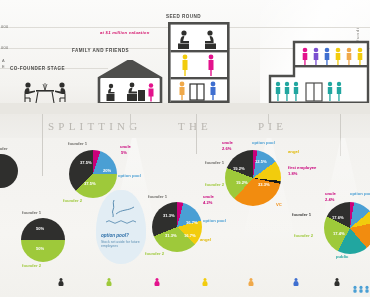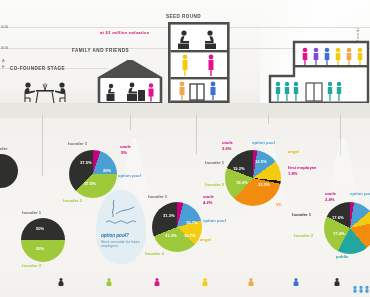--- a/index.html
+++ b/index.html
@@ -215,20 +215,25 @@
         <g>
             <circle cx="71" cy="46" r="2.2" fill="#21a6a0"></circle>
             <path d="M68.8 49 h4.4 v7 h-1.6 v7 h-1.3 v-7 h-1.5 z" fill="#21a6a0"></path>
           </g>
       </svg>
     </div>
 
     <div class="ground"></div>
   </div>
 
+  <div class="banner">
+    <div class="word" style="left:48px;">SPLITTING</div>
+    <div class="word" style="left:178px;">THE</div>
+    <div class="word" style="left:258px;">PIE</div>
+  </div>
 
   <div class="bottom">
 
     <div class="stem" style="left:42px;top:-24px;height:62px;"></div>
     <div class="stem" style="left:130px;top:-24px;height:16px;"></div>
     <div class="stem" style="left:196px;top:-24px;height:40px;"></div>
     <div class="stem" style="left:268px;top:-24px;height:10px;"></div>
     <div class="stem" style="left:340px;top:-24px;height:42px;"></div>
 
     <div class="fan" style="left:108px;top:0px;width:52px;height:110px;clip-path:polygon(46% 0,54% 0,100% 100%,0 100%);opacity:.55;"></div>

